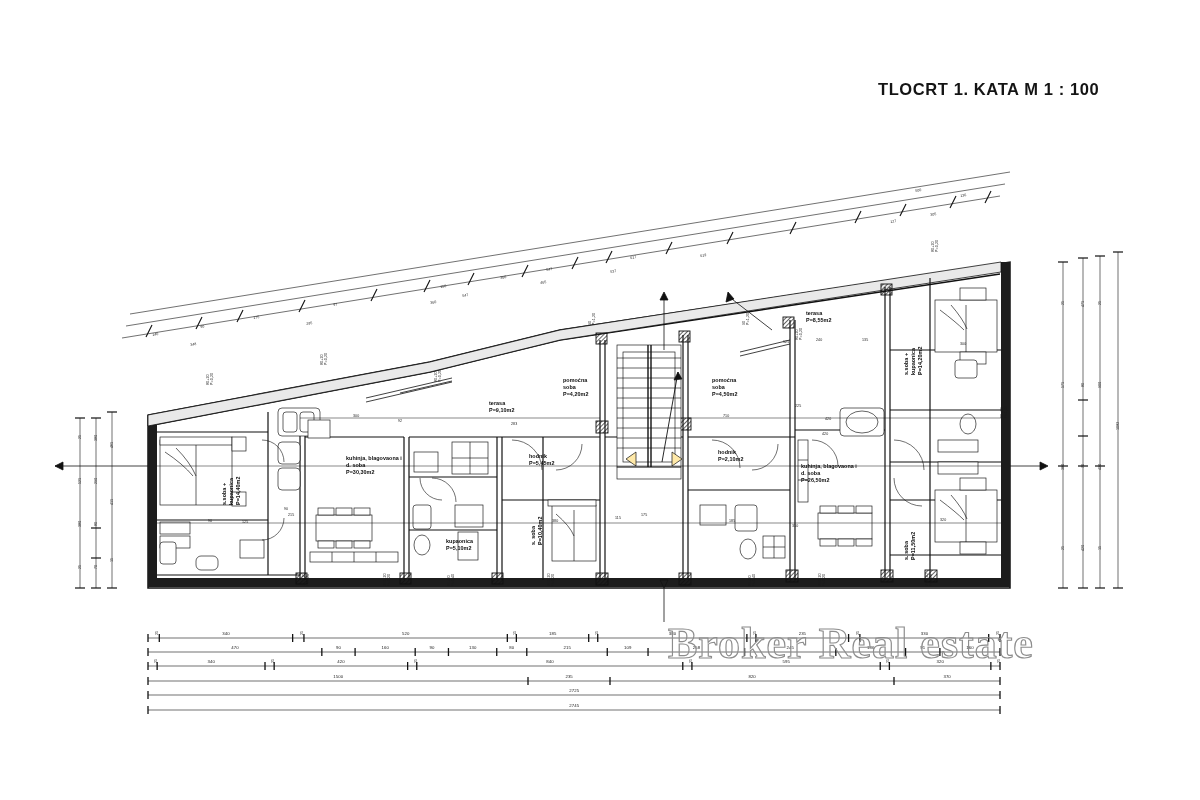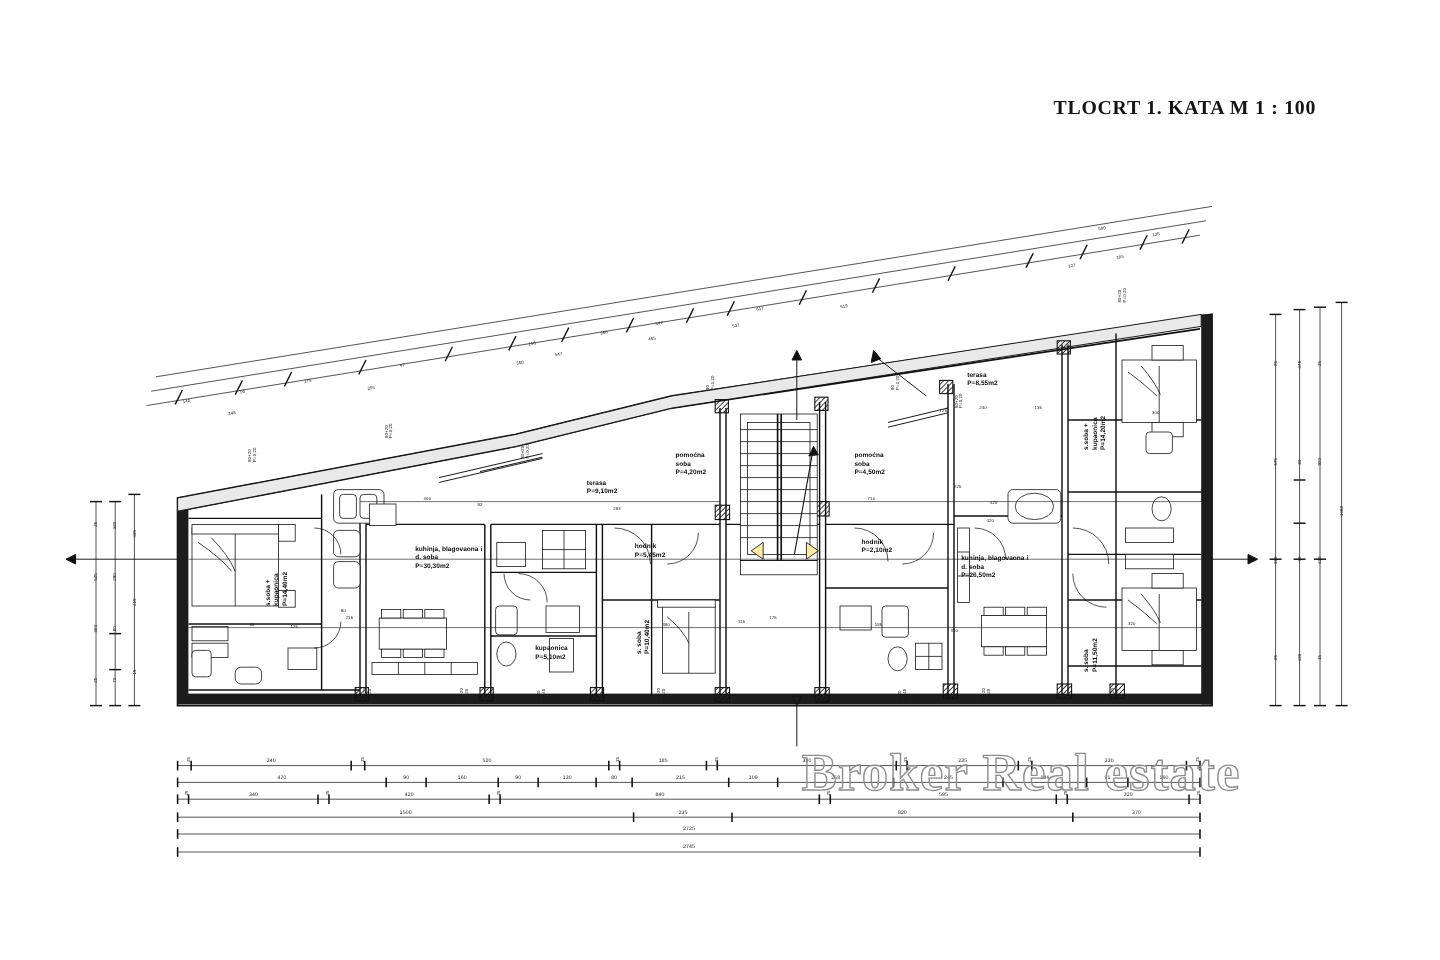--- a/index.html
+++ b/index.html
@@ -26,21 +26,21 @@
 
   .title-block {
     position: absolute;
     left: 878px;
     top: 80px;
     font-size: 16.5px;
     font-weight: bold;
     letter-spacing: 0.6px;
     white-space: nowrap;
     color: #141414;
-    font-family: Liberation Serif, serif;
+    font-family: Liberation Sans, sans-serif;
   }
 
   
   #plan {
     position: absolute;
     left: 0;
     top: 0;
     width: 1200px;
     height: 800px;
   }

